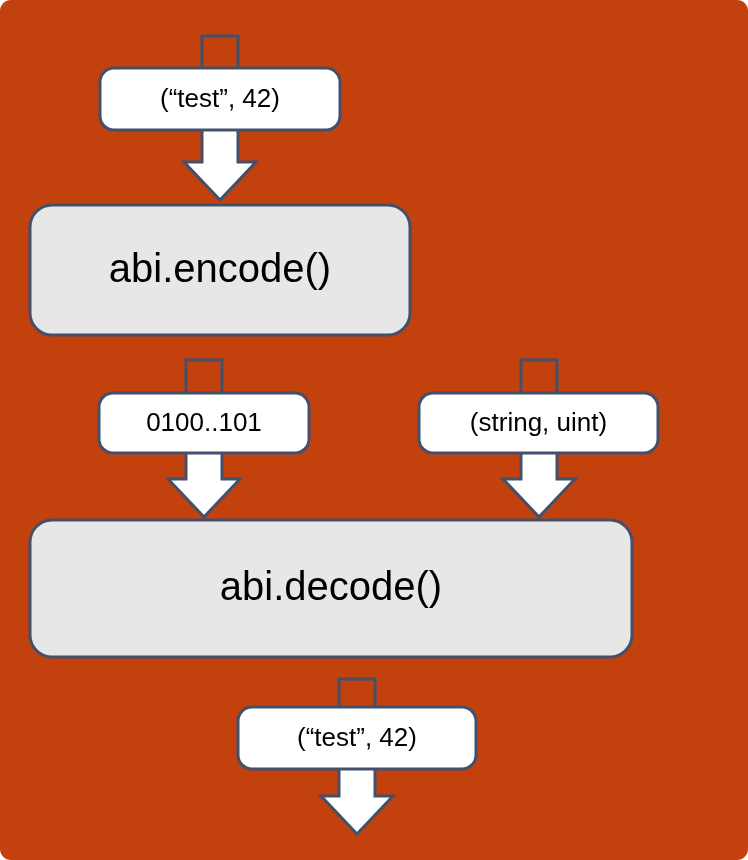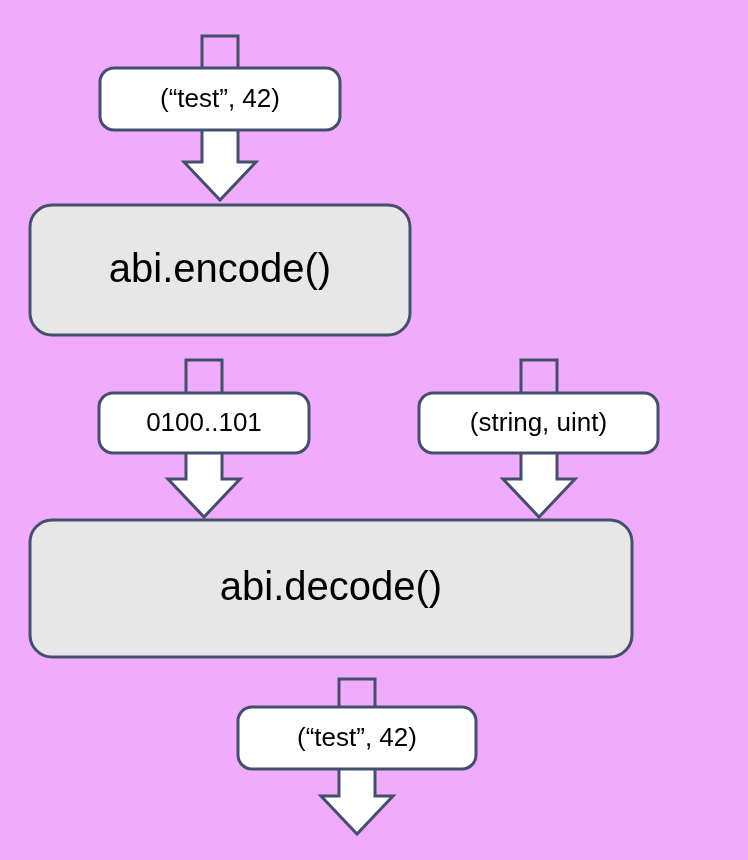--- a/index.html
+++ b/index.html
@@ -10,21 +10,22 @@
   body {
     width: 748px;
     height: 860px;
     font-family: "Liberation Sans", sans-serif;
     overflow: hidden;
   }
   #diagram-root {
     position: relative;
     width: 748px;
     height: 860px;
-    background: #f0abfc;
+    background: #c2410c;
+    border-radius: 11px;
   }
   svg.diagram {
     display: block;
     width: 748px;
     height: 860px;
   }
   .node-shape {
     stroke-width: 3;
     stroke-linejoin: round;
   }

